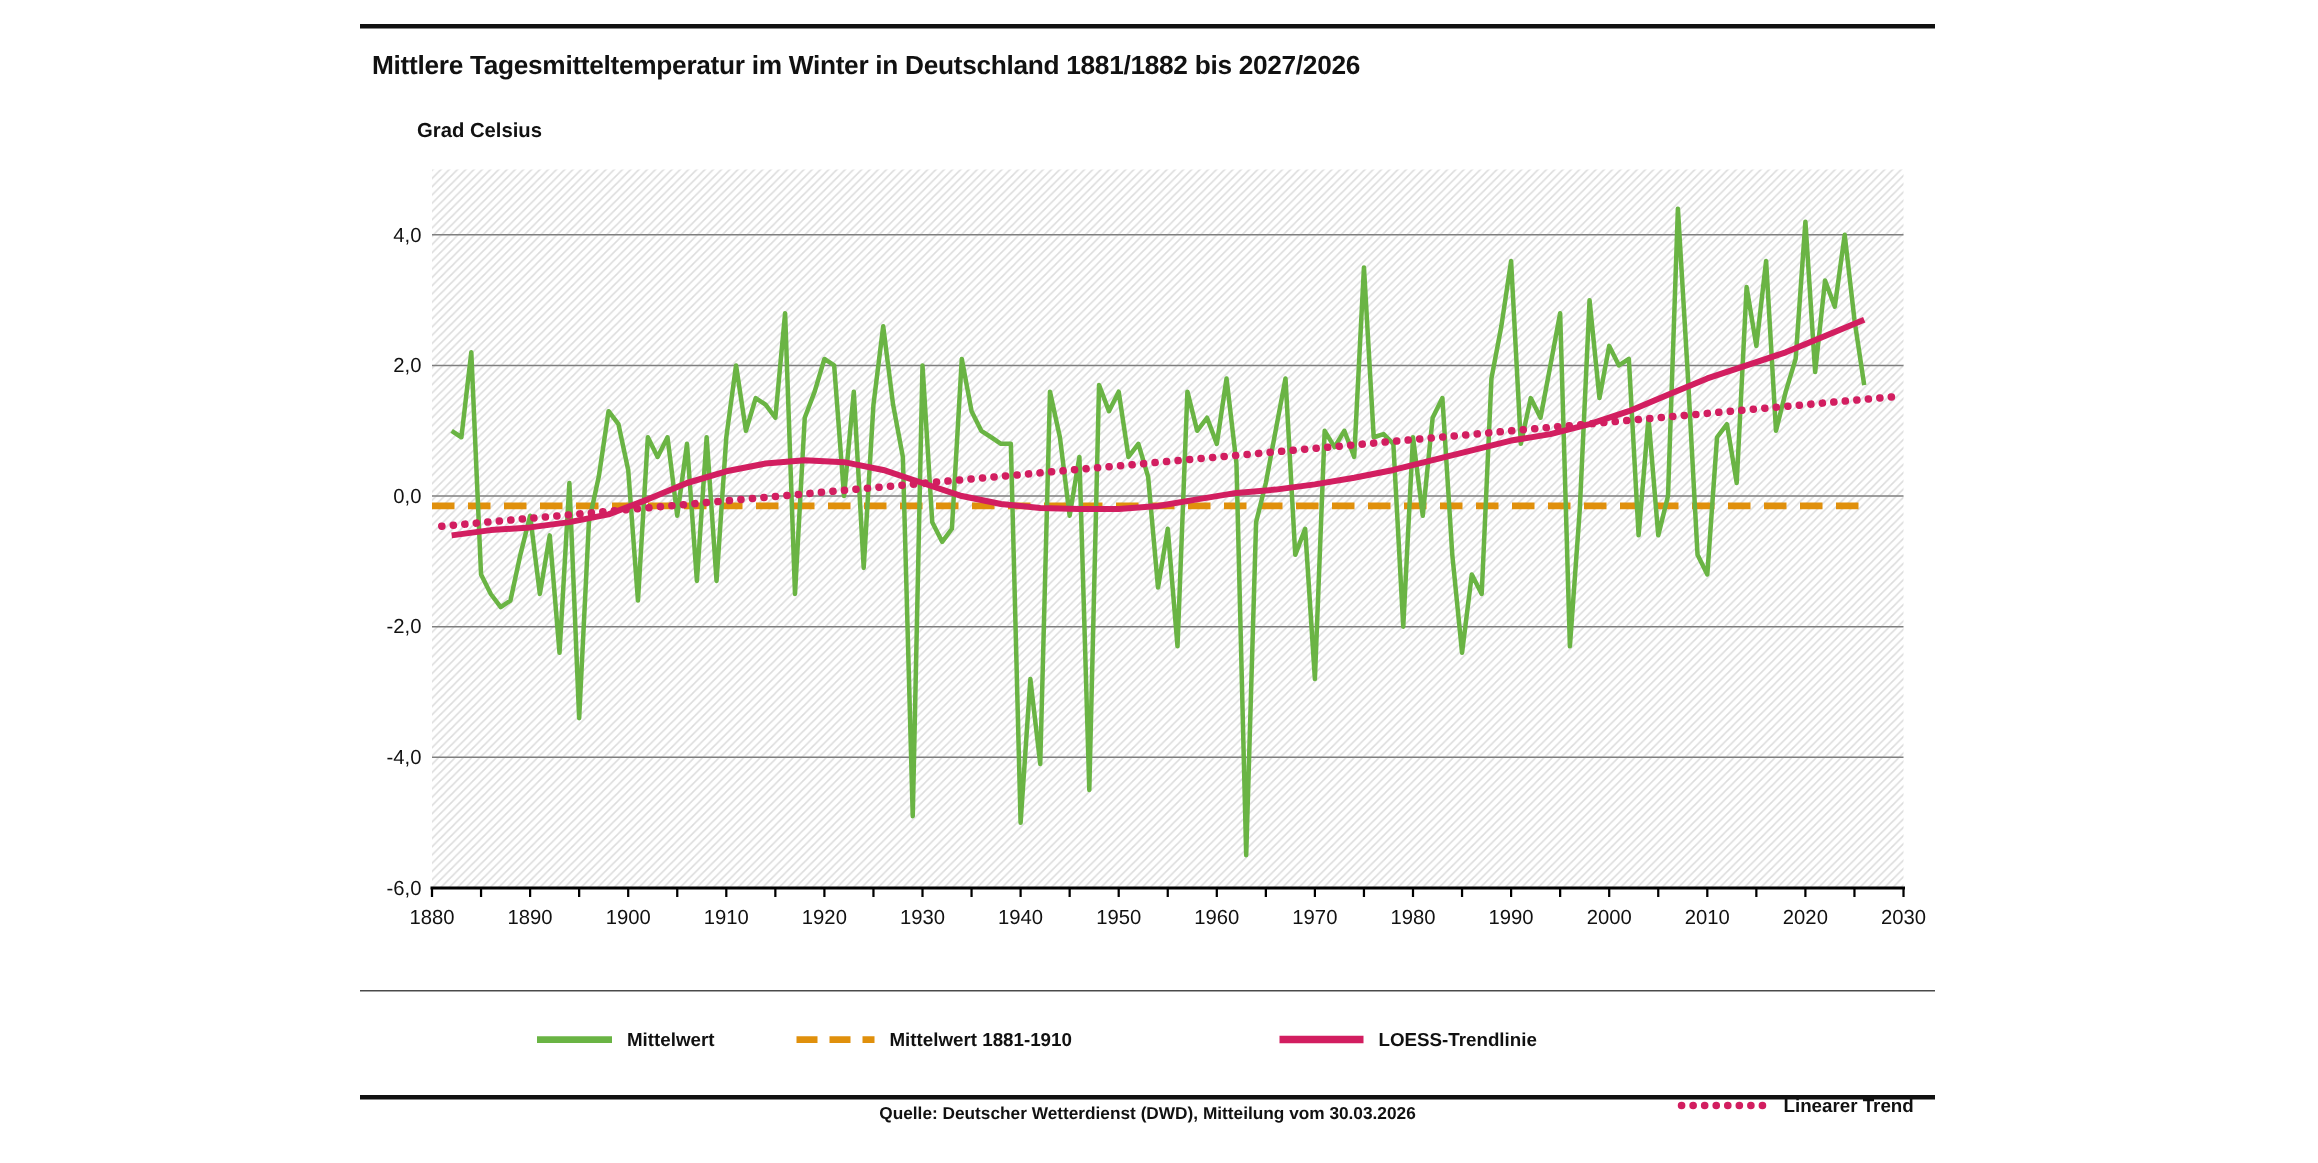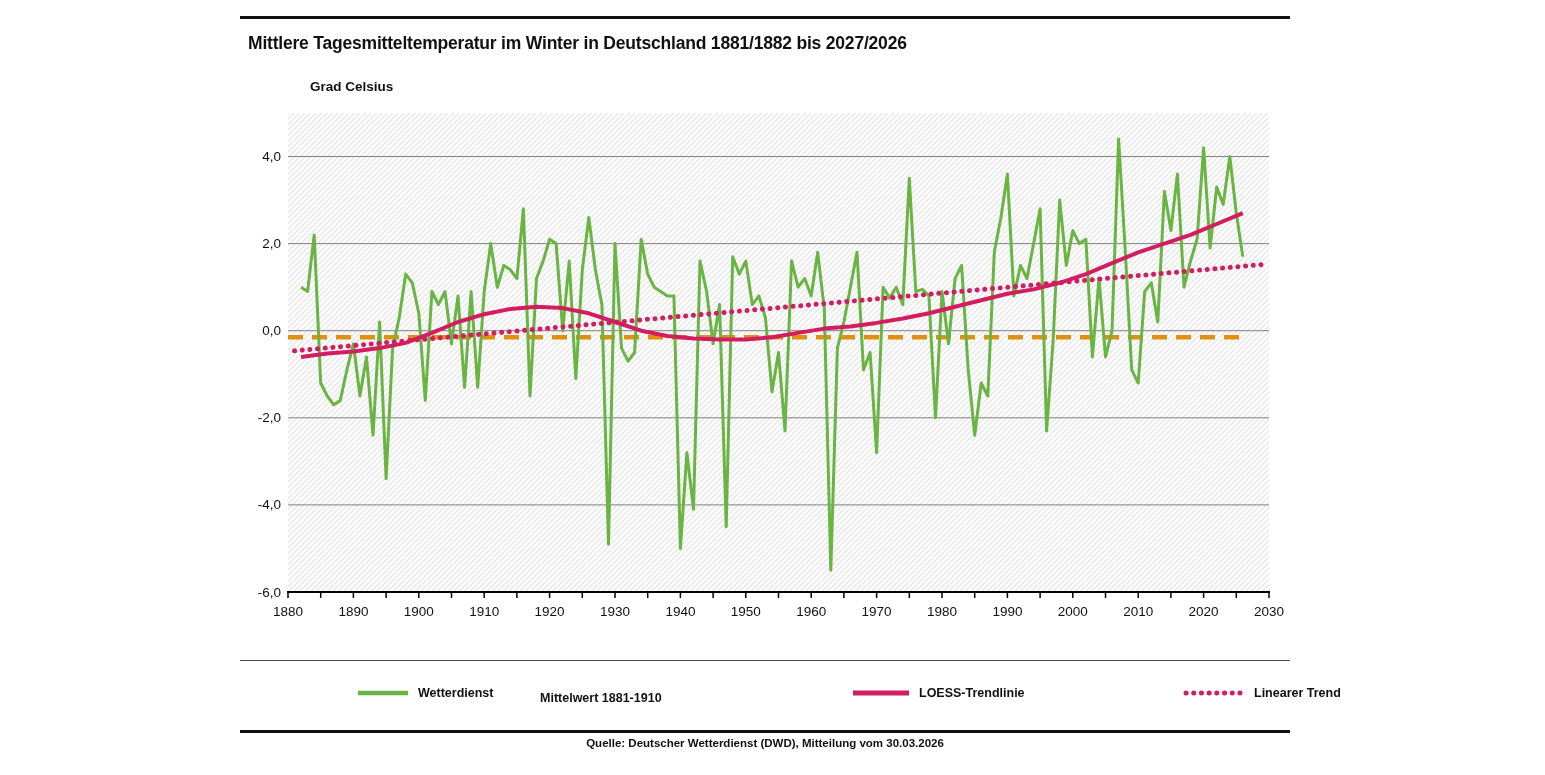--- a/index.html
+++ b/index.html
@@ -1,27 +1,27 @@
 <!DOCTYPE html>
 <html><head>
 <meta charset="utf-8">
 <style>
   html,body{margin:0;padding:0;background:#ffffff;}
   body{width:1545px;height:775px;position:relative;overflow:hidden;
        font-family:"Liberation Sans",sans-serif;color:#111;}
   .abs{position:absolute;}
   #top-rule{left:240px;top:16px;width:1050px;height:3px;background:#111;}
   #chart-title{left:248px;top:33px;font-size:17.5px;font-weight:bold;letter-spacing:-0.2px;}
-  #unit-label{left:310px;top:79px;font-size:13.5px;font-weight:bold;}
+  #unit-label{left:278px;top:79px;font-size:13.5px;font-weight:bold;}
   #chart-svg{left:0;top:0;}
   .tick{font:13.5px "Liberation Sans",sans-serif;fill:#111;}
   #legend-divider{left:240px;top:660px;width:1050px;height:1px;background:#4a4a4a;}
   .legend-item{display:flex;align-items:center;gap:7px;top:684px;height:18px;}
-  #legend-item-0{left:355px;} #legend-item-1{left:540px;flex-direction:column;}
-  #legend-item-2{left:850px;} #legend-item-3{left:1183px;}
+  #legend-item-0{left:355px;} #legend-item-1{left:528px;}
+  #legend-item-2{left:850px;} #legend-item-3{left:1118px;margin-top:44px;}
   .legend-label{font-size:12.5px;font-weight:bold;white-space:nowrap;}
   #bottom-rule{left:240px;top:730px;width:1050px;height:3px;background:#111;}
   #source-line{left:240px;top:737px;width:1050px;text-align:center;
                font-size:11.5px;font-weight:bold;}
 </style>
 </head>
 <body>
 
 <div id="top-rule" class="abs"></div>
 
@@ -100,21 +100,21 @@
     <text x="281" y="509.4090909090909" text-anchor="end" class="tick">-4,0</text>
     <text x="281" y="596.5" text-anchor="end" class="tick">-6,0</text>
   </svg>
 
 <div id="legend-divider" class="abs"></div>
 
 <div id="legend-item-0" class="abs legend-item">
   <svg class="swatch" width="56" height="10">
       <line x1="3" x2="53" y1="5" y2="5" stroke="#6ab444" stroke-width="4.5"></line>
     </svg>
-  <span class="legend-label">Wetterdienst</span>
+  <span class="legend-label">Mittelwert</span>
 </div>
 <div id="legend-item-1" class="abs legend-item">
   <svg class="swatch" width="58" height="10">
       <line x1="3" x2="55" y1="5" y2="5" stroke="#e0900c" stroke-width="4.5" stroke-dasharray="14 8"></line>
     </svg>
   <span class="legend-label">Mittelwert 1881-1910</span>
 </div>
 <div id="legend-item-2" class="abs legend-item">
   <svg class="swatch" width="62" height="10">
       <line x1="3" x2="59" y1="5" y2="5" stroke="#d21e60" stroke-width="5"></line>

